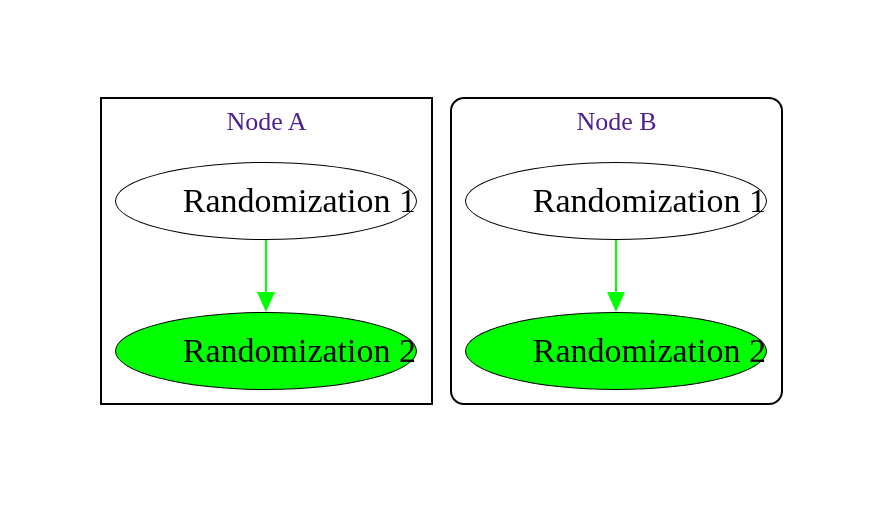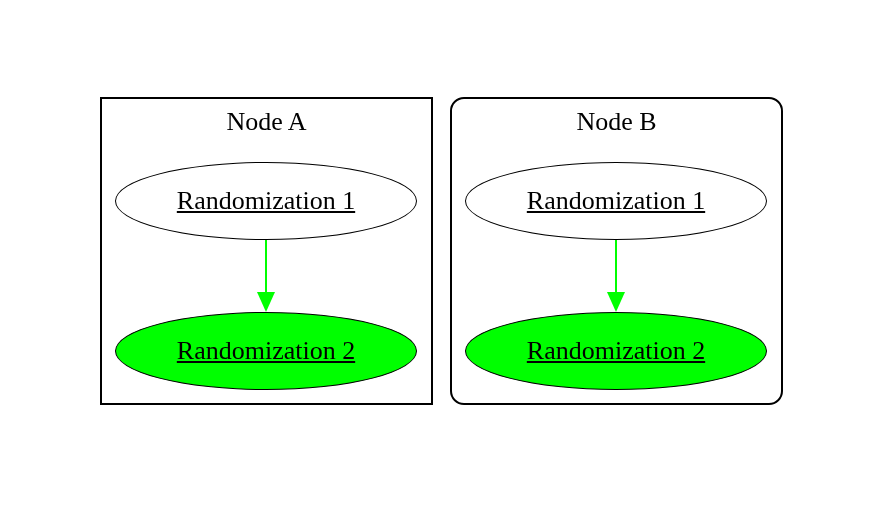--- a/index.html
+++ b/index.html
@@ -27,38 +27,37 @@
   .cluster-a { left: 100px; }
   .cluster-b { left: 450px; border-radius: 14px; }
   .cluster-title {
     position: absolute;
     top: 8px;
     left: 0;
     width: 100%;
     text-align: center;
     font-size: 26px;
     line-height: 30px;
-    color: #000000;
+    color: #4c1d95;
     white-space: nowrap;
   }
   .node {
     position: absolute;
     left: 13px;
     width: 302px;
     height: 78px;
     border: 1.5px solid #000000;
     border-radius: 50%;
     box-sizing: border-box;
     display: flex;
     align-items: center;
-    justify-content: center;
-    font-size: 26px;
+    justify-content: flex-end;
+    font-size: 34px;
     color: #000000;
     white-space: nowrap;
-    text-decoration: underline;
   }
   .node-top { top: 63px; }
   .node-bottom { top: 213px; }
   .edge-line {
     position: absolute;
     left: 163px;
     top: 141px;
     width: 2px;
     height: 53px;
   }

